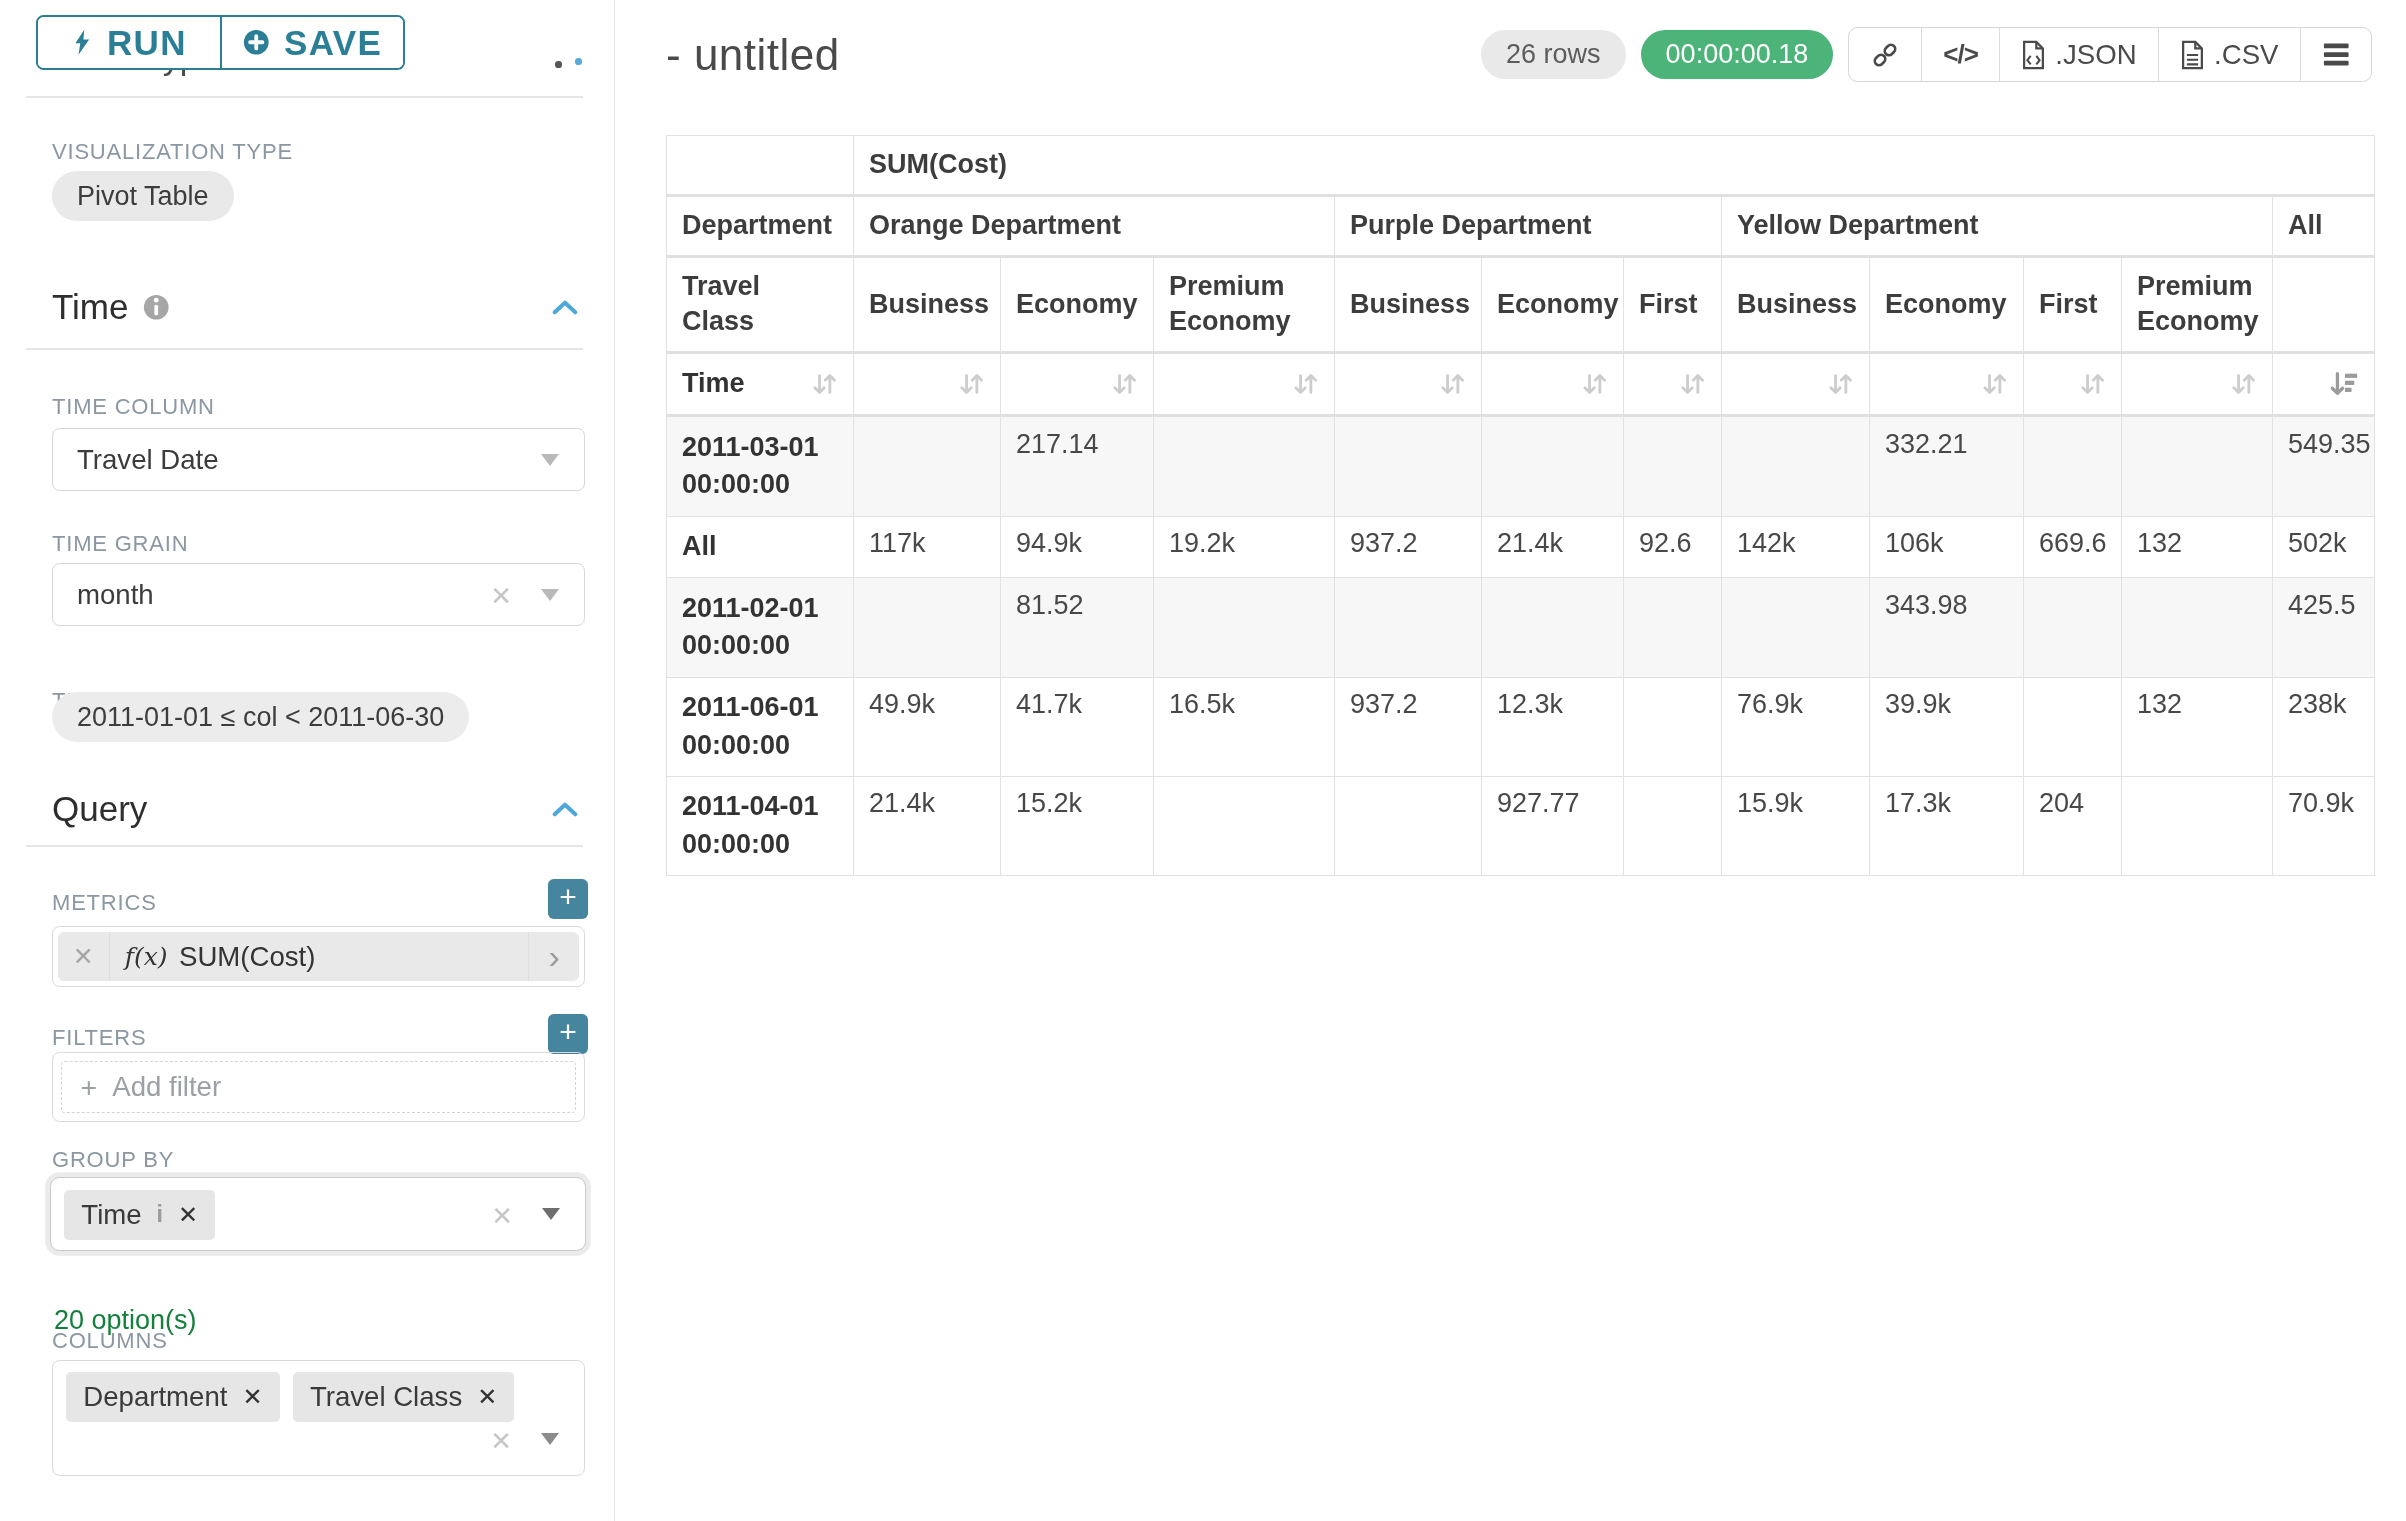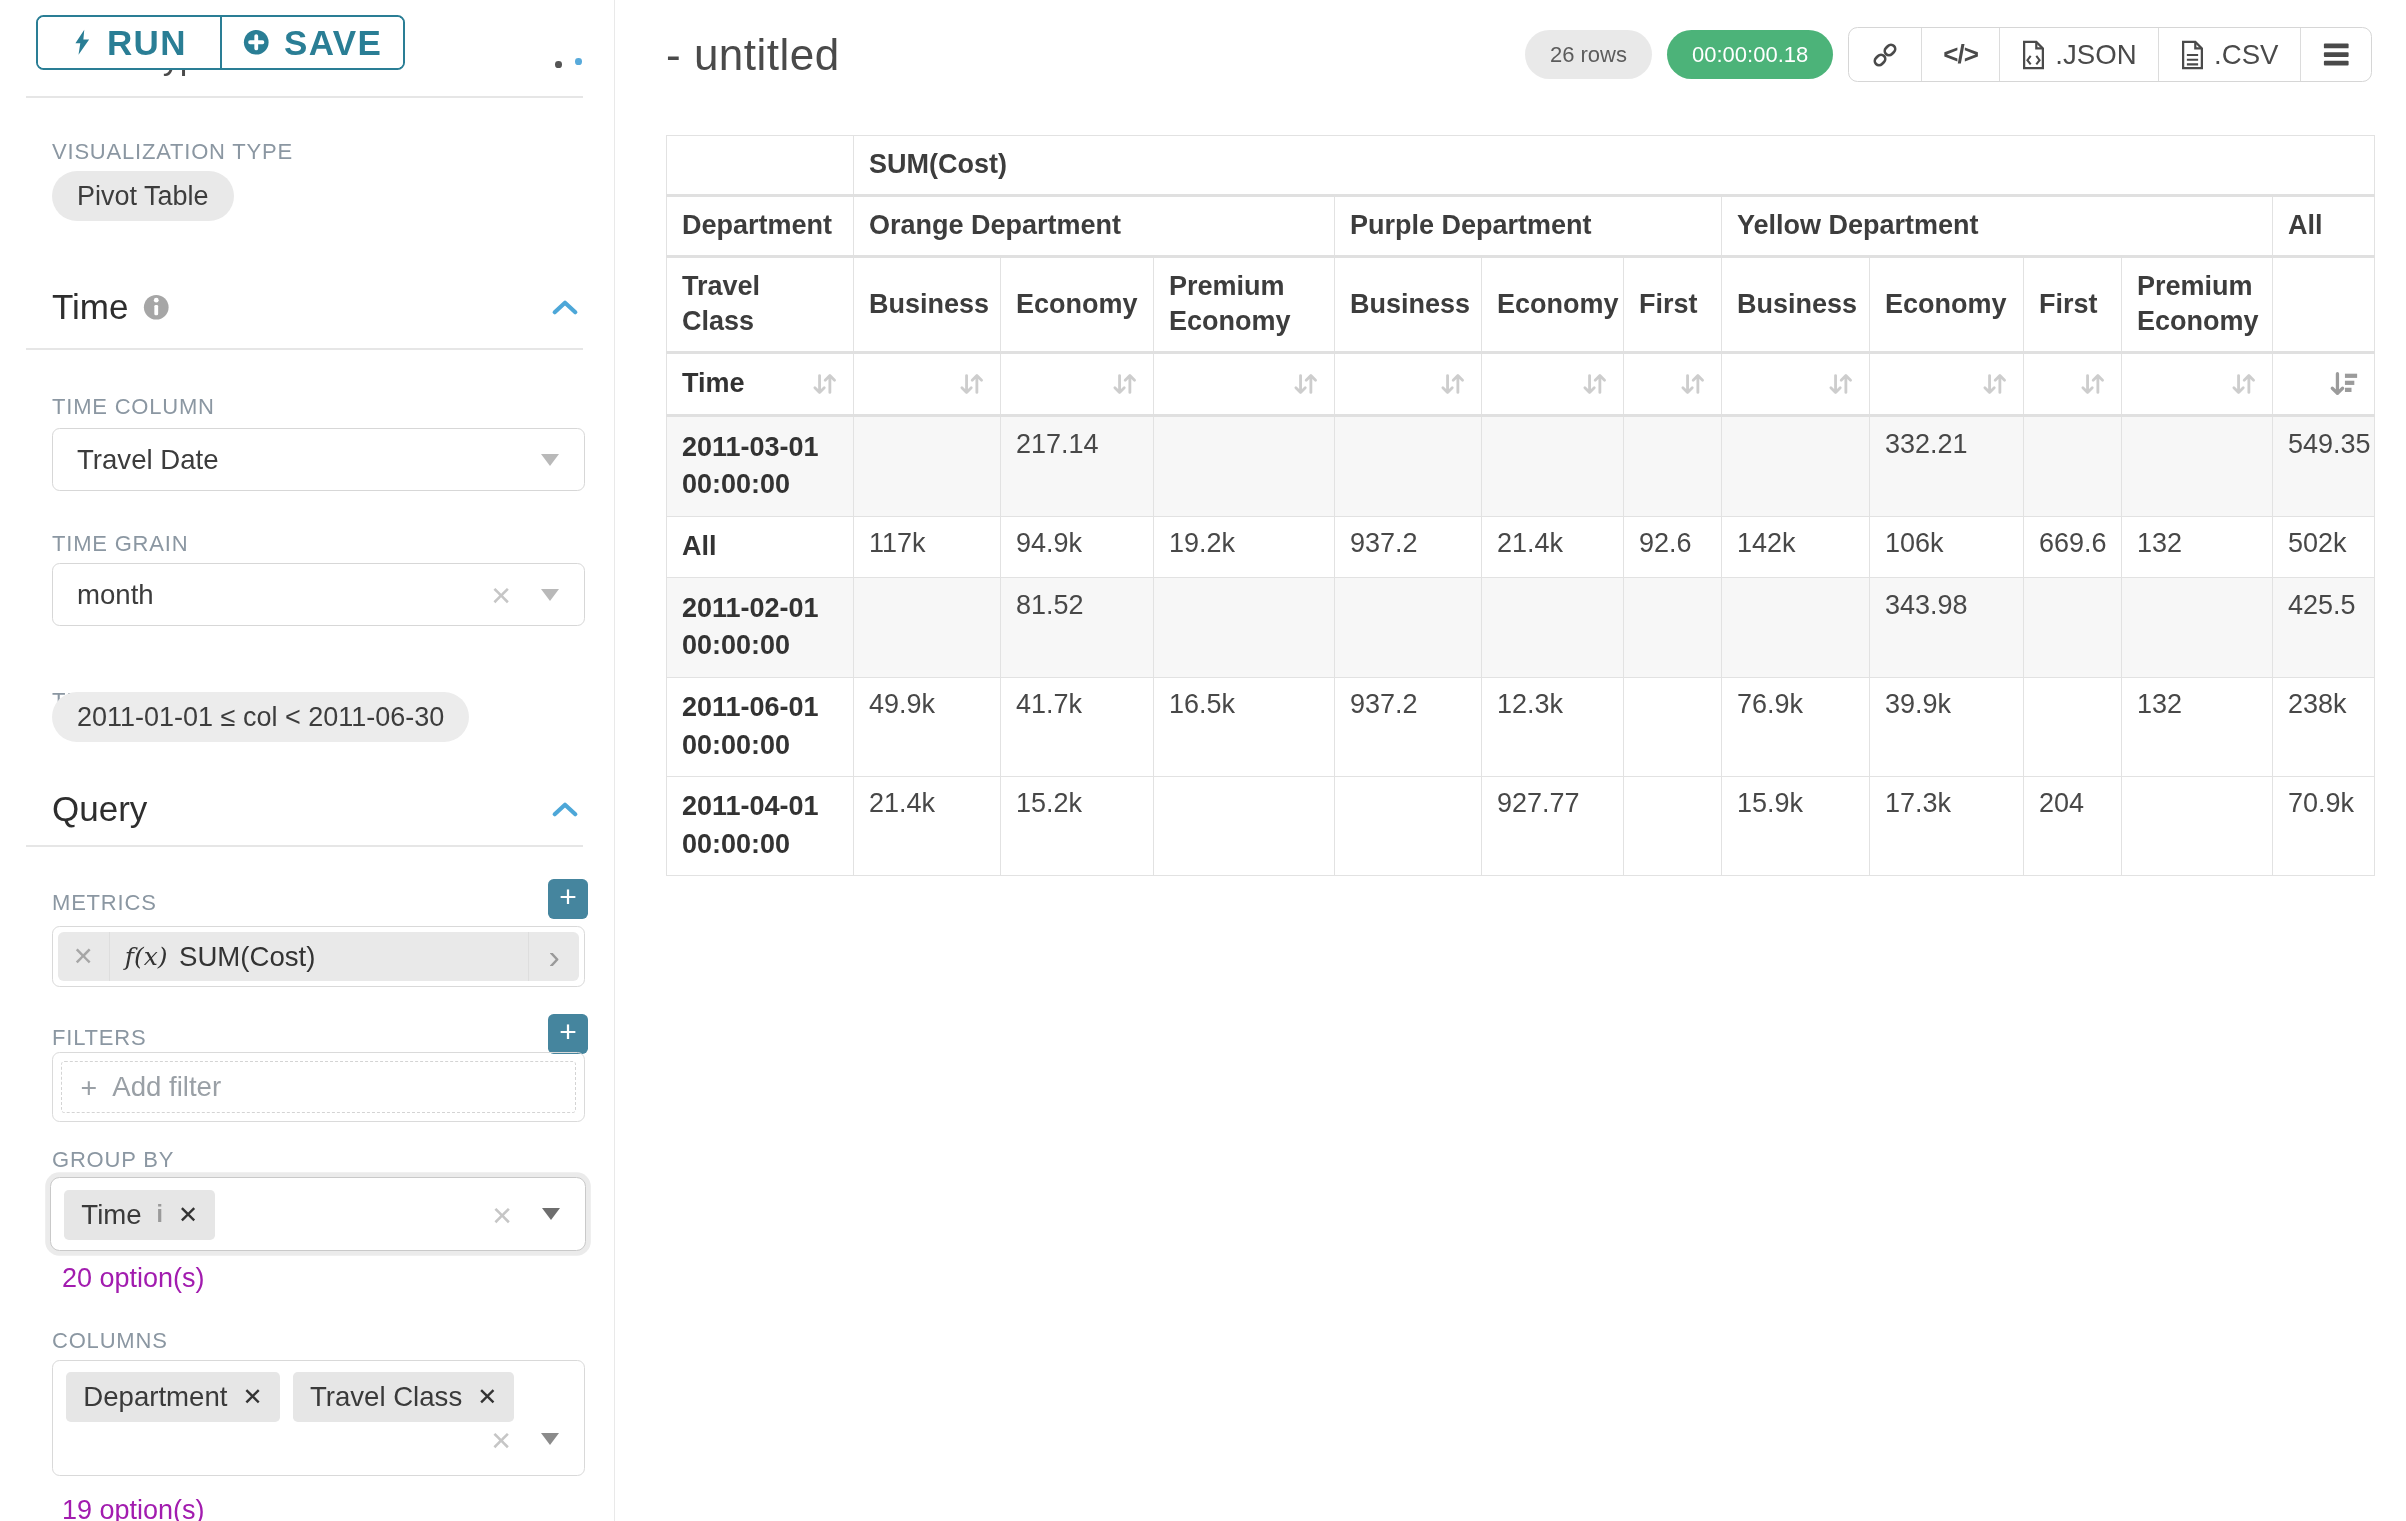--- a/index.html
+++ b/index.html
@@ -62,29 +62,29 @@
 
   .gb-select { position:absolute; left:50px; top:1177px; width:536px; height:74px;
     border:1.9px solid #c9c9c9; border-radius:9.5px; box-shadow:0 0 0 4.8px #ebebeb; background:#fff; }
   .cols-select { position:absolute; left:52px; top:1360px; width:533px; height:116px;
     border:1.9px solid #d9d9d9; border-radius:7.6px; background:#fff; }
   .chip { background:#e6e6e6; border-radius:4.8px; padding:8.6px 17px; font-size:27.6px; color:#3a3a3a;
     display:inline-flex; align-items:center; gap:15px; }
   .chip .i-glyph { color:#9a9a9a; font-size:23px; font-weight:700; }
   .chip .x { font-weight:700; font-size:24px; color:#333; cursor:pointer; }
   .chip-row { position:absolute; left:13.3px; top:11.4px; display:flex; gap:13.3px; }
-  .opt-hint { position:absolute; left:62px; font-size:27px; color:#a21caf; }
+  .opt-hint { position:absolute; left:54px; font-size:27px; color:#15803d;margin-top:42px; }
 
   
   .main { position:absolute; left:617px; top:0; right:0; bottom:0; }
   .main-row { position:absolute; top:27px; left:49px; right:34px;
     display:flex; justify-content:space-between; align-items:center; }
   .page-title { font-size:44px; color:#4a4a4a; letter-spacing:0.5px; }
   .cluster { display:flex; align-items:center; gap:15px; }
-  .pill { height:49px; line-height:49px; border-radius:25px; padding:0 25px; font-size:22px; }
+  .pill { height:49px; line-height:49px; border-radius:25px; padding:0 25px; font-size:27px; }
   .pill.gray { background:#e9e9e9; color:#5c5c5c; }
   .pill.green { background:#4cb379; color:#fff; }
   .tb-group { display:flex; align-items:stretch; height:55px; background:#fff;
     border:1.9px solid #d6d6d6; border-radius:9.5px; overflow:hidden; }
   .tb-seg { display:flex; align-items:center; gap:9.5px; padding:0 21px;
     color:#4a4a4a; font-size:27.6px; cursor:pointer; }
   .tb-seg + .tb-seg { border-left:1.9px solid #dcdcdc; }
   .code-glyph { font-size:26px; font-weight:600; letter-spacing:-1px; }
 
   

